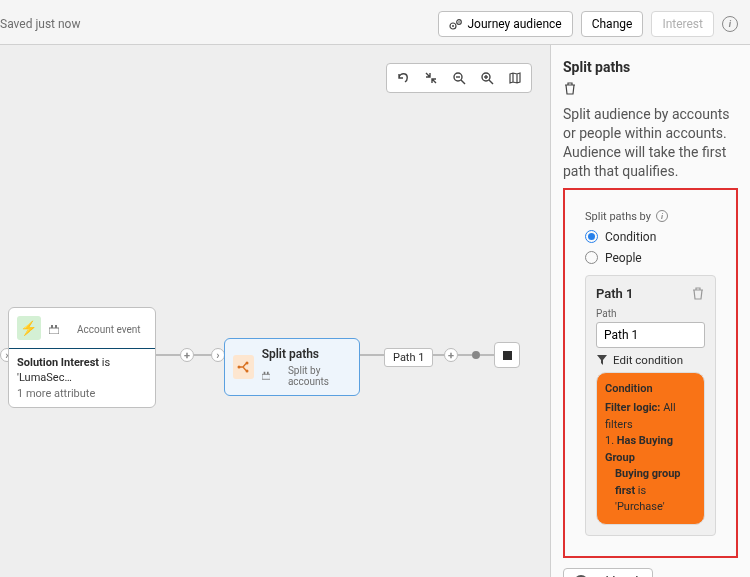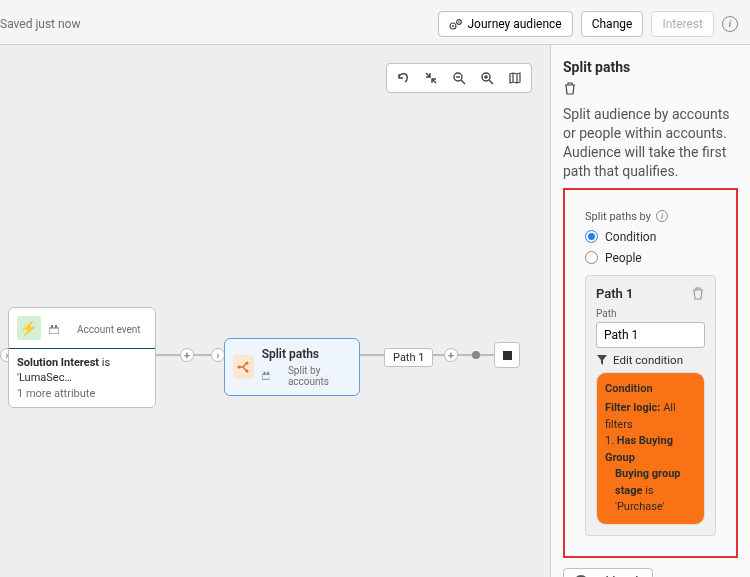--- a/index.html
+++ b/index.html
@@ -212,21 +212,21 @@
         <div class="edit-row">
           <svg width="12" height="12" viewBox="0 0 12 12">
               <path d="M1 1 L11 1 L7 6 L7 11 L5 9 L5 6 Z" fill="#444"></path>
             </svg>
           <span>Edit condition</span>
         </div>
         <div class="cond-box">
           <div class="ct">Condition</div>
           <div><b>Filter logic:</b><span> All filters</span></div>
           <div>1. <b>Has Buying Group</b></div>
-          <div class="ind"><b>Buying group stage</b><span> is 'Purchase'</span></div>
+          <div class="ind"><b>Buying group first</b><span> is 'Purchase'</span></div>
         </div>
       </div>
     </div>
 
     <button class="btn-add">
       <span class="plus-c">+</span>
       <span>Add path</span>
     </button>
 
   </div>

